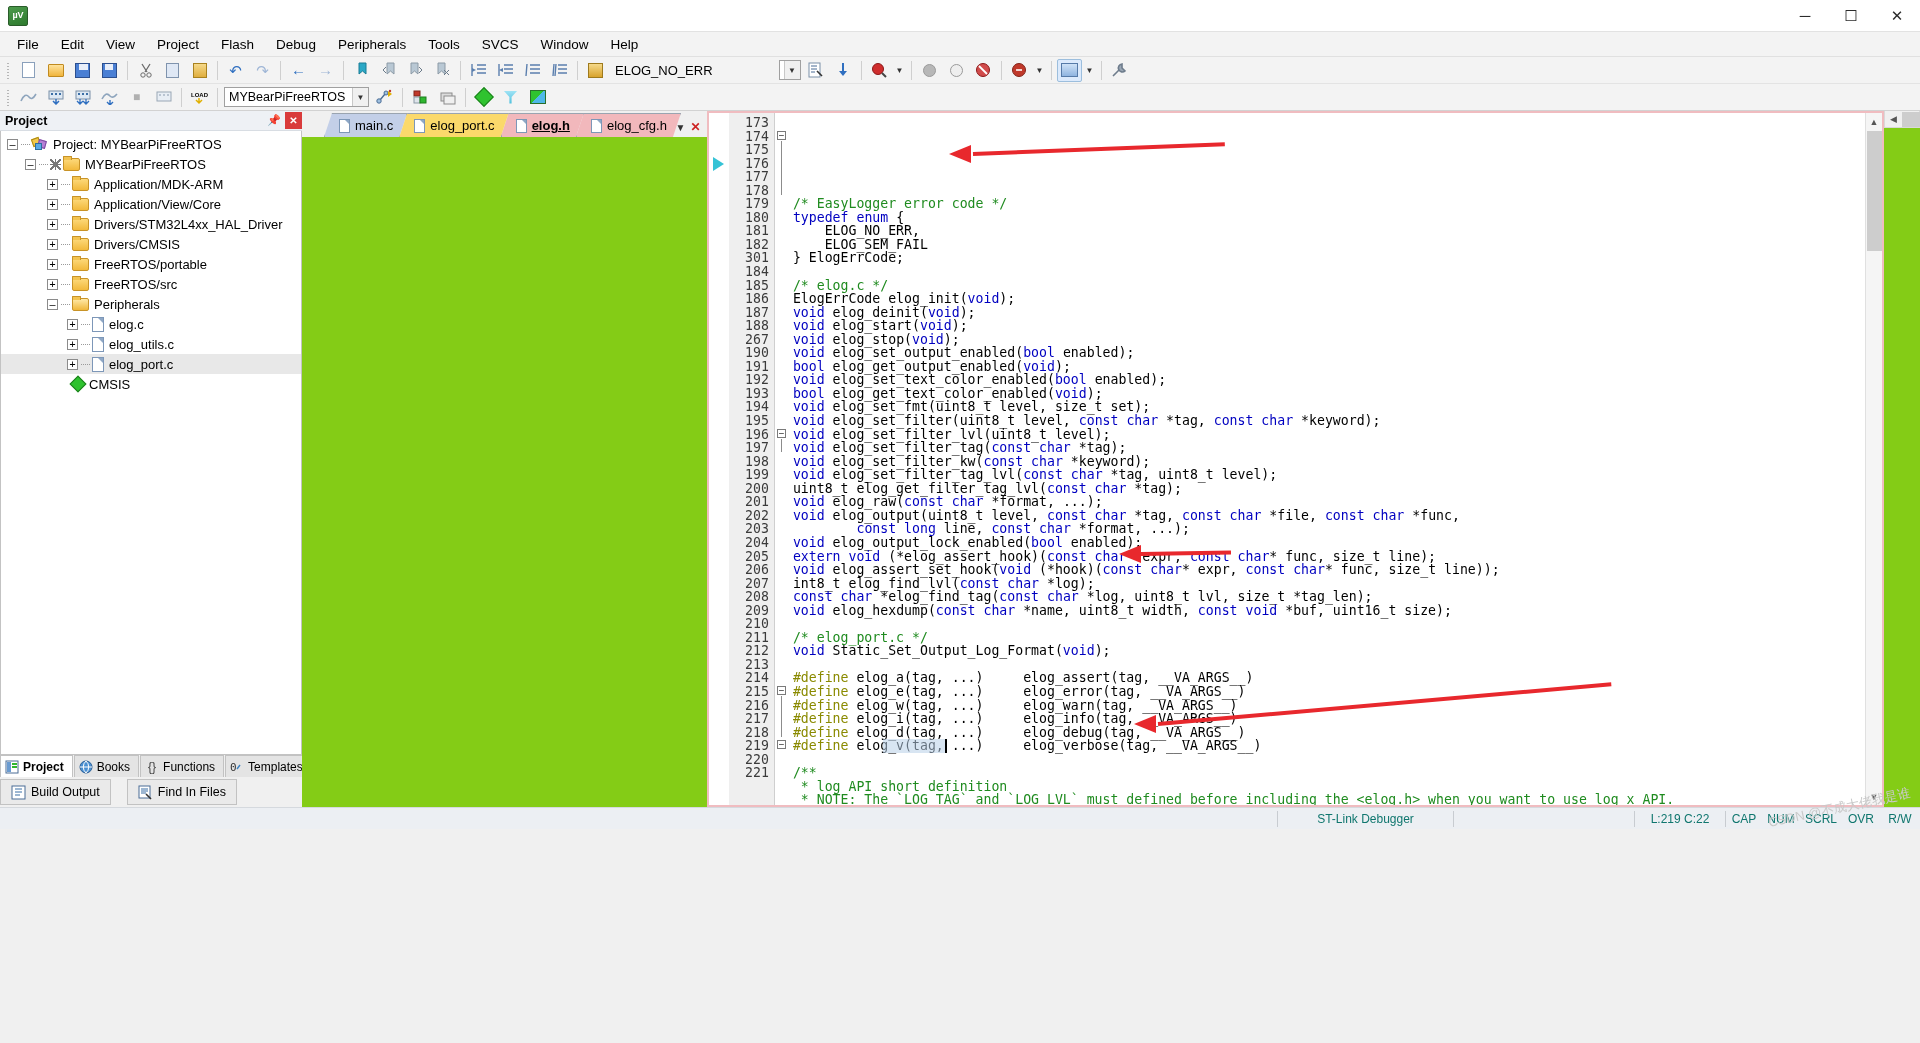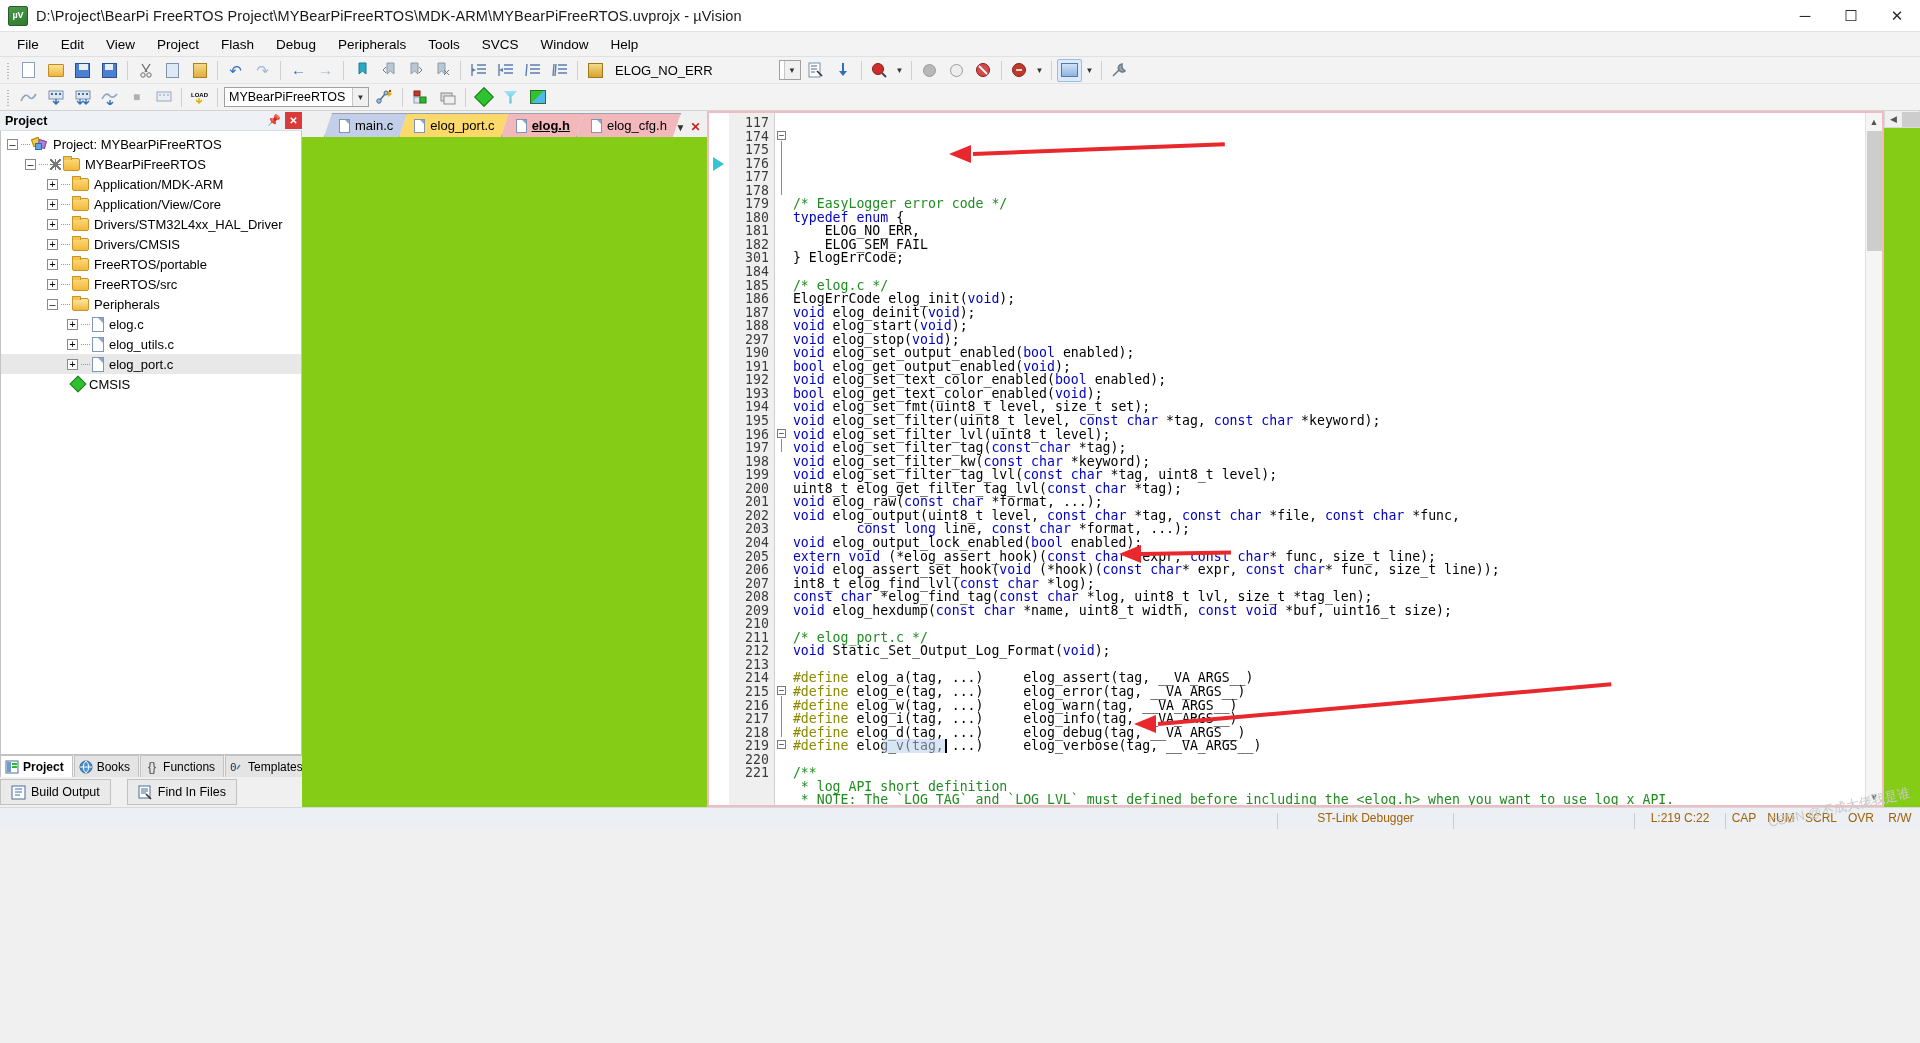--- a/index.html
+++ b/index.html
@@ -249,22 +249,22 @@
   .bottomtabs { height: 30px; display: flex; align-items: flex-start; background: #f0f0f0; flex: none; padding-top: 2px; }
   .btab {
     height: 26px; display: flex; align-items: center; padding: 0 10px;
     font-size: 12.5px; color: #000; background: #eaeaea; border: 1px solid #c2c2c2;
     margin-right: 16px;
   }
   .btab .ic { width: 15px; height: 15px; margin-right: 5px; flex: none; }
 
   
   .statusbar {
-    height: 22px; background: #eceff3; display: flex; align-items: flex-end; flex: none;
-    border-top: 1px solid #d5d9de; font-size: 12px; color: #a16207;
+    height: 22px; background: #eceff3; display: flex; align-items: center; flex: none;
+    border-top: 1px solid #d5d9de; font-size: 12px; color: #0f766e;
   }
   .statusbar .seg { padding: 0 10px; height: 22px; display: flex; align-items: center; }
   .statusbar .divider { width: 1px; height: 16px; background: #c8ccd1; }
   .statusbar .grow { flex: 1 1 auto; }
 
   .watermark {
     position: absolute; right: 8px; bottom: 12px; font-size: 13px; color: #c9c9c9;
     transform: rotate(-12deg); white-space: nowrap; pointer-events: none;
   }
 
@@ -290,21 +290,20 @@
 </style>
 </head>
 <body>
 
 <div id="app">
 
   <div class="titlebar">
     <div class="title-icon">
         <span>µV</span>
       </div>
-    <div class="title-text">D:\Project\BearPi FreeRTOS Project\MYBearPiFreeRTOS\MDK-ARM\MYBearPiFreeRTOS.uvprojx - µVision</div>
     <div class="win-btns">
       <div class="win-btn">─</div>
       <div class="win-btn">☐</div>
       <div class="win-btn close">✕</div>
     </div>
   </div>
 
   <div class="menubar">
     <div class="menu-item">File</div>
     <div class="menu-item">Edit</div>
@@ -768,37 +767,37 @@
           <div>▼</div>
           <div class="x">✕</div>
         </div>
       </div>
 
       <div class="editor">
         <div class="bookmark-col">
           <div class="run-arrow" style="left:4px; top:44px;"></div>
         </div>
         <div class="gutter" id="gutter">
-            <div>117</div>
+            <div>173</div>
             <div>174</div>
             <div>175</div>
             <div>176</div>
             <div>177</div>
             <div>178</div>
             <div>179</div>
             <div>180</div>
             <div>181</div>
             <div>182</div>
             <div>301</div>
             <div>184</div>
             <div>185</div>
             <div>186</div>
             <div>187</div>
             <div>188</div>
-            <div>297</div>
+            <div>267</div>
             <div>190</div>
             <div>191</div>
             <div>192</div>
             <div>193</div>
             <div>194</div>
             <div>195</div>
             <div>196</div>
             <div>197</div>
             <div>198</div>
             <div>199</div>

